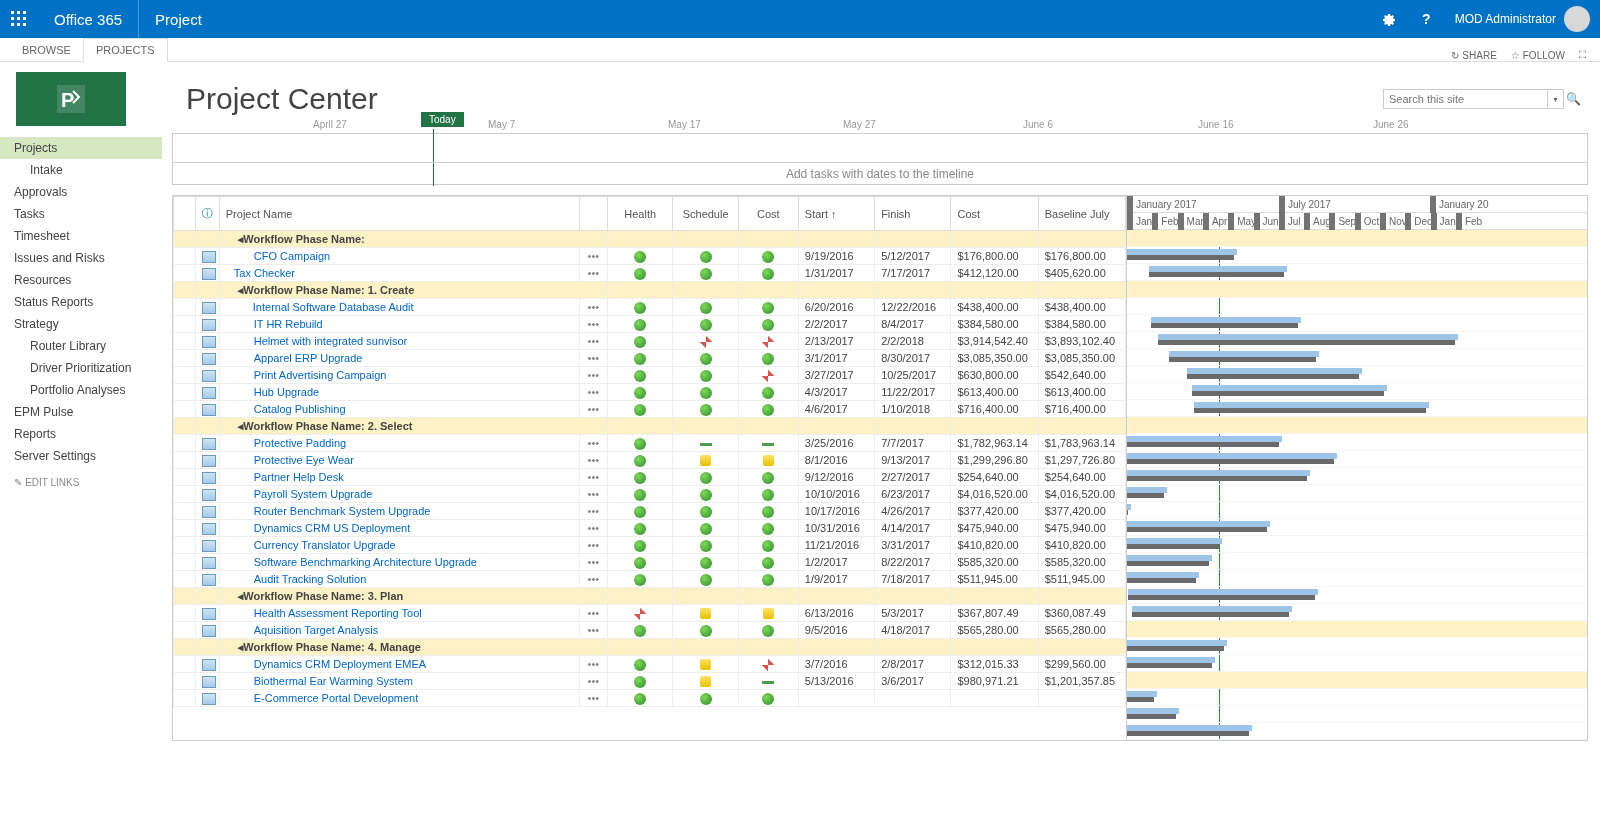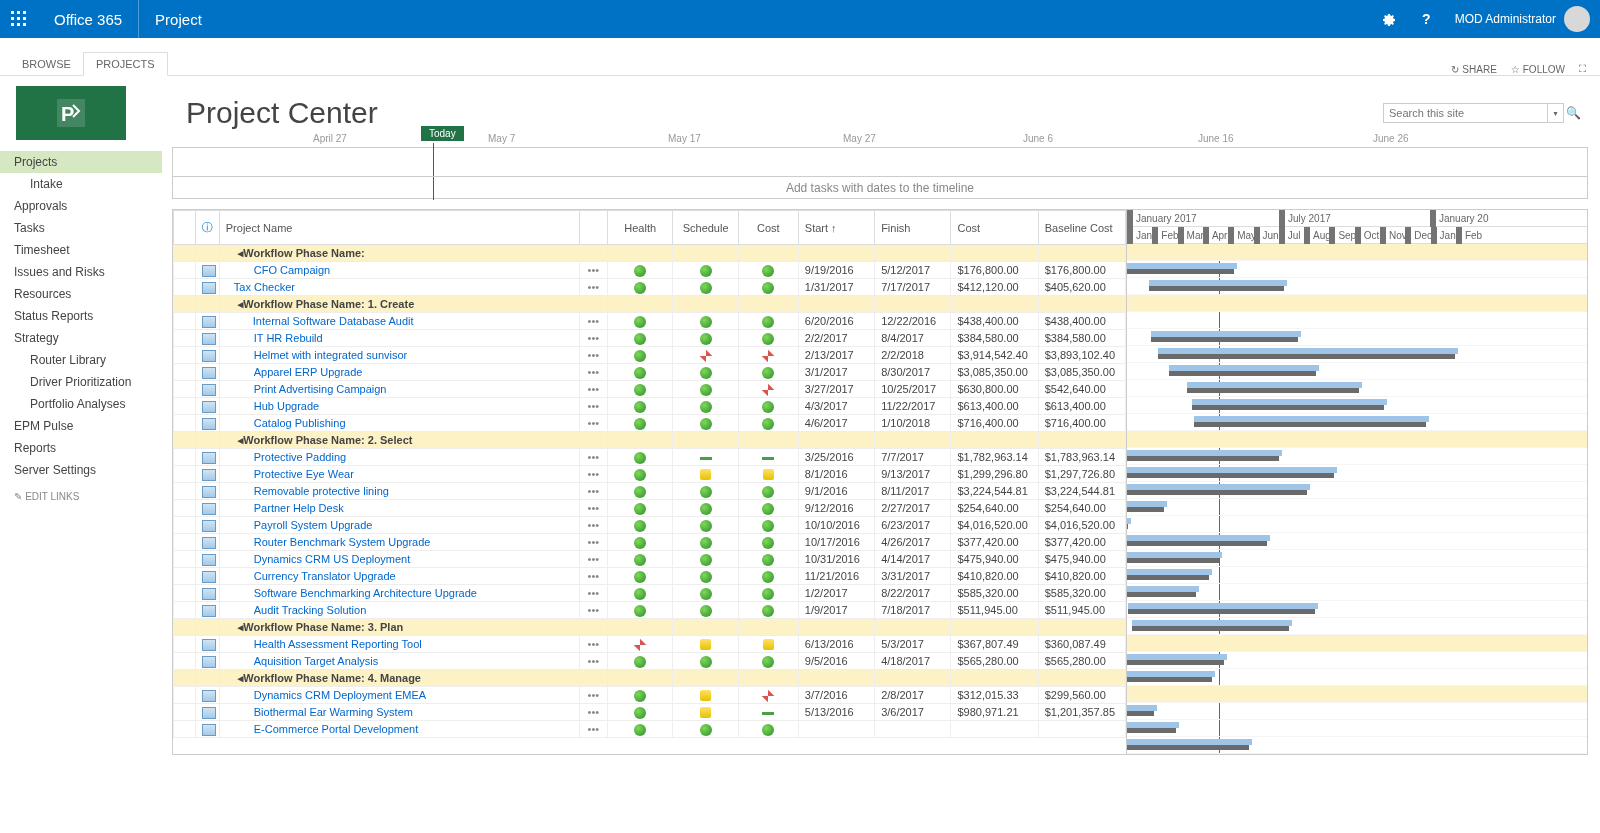--- a/index.html
+++ b/index.html
@@ -7,21 +7,21 @@
 .topbar{background:#0072c6;height:38px;display:flex;align-items:center;color:#fff}
 .waffle{width:38px;height:38px;display:flex;align-items:center;justify-content:center;cursor:pointer}
 .waffle svg{width:16px;height:16px;fill:#fff}
 .brand{font-size:15px;padding:0 16px;border-right:1px solid rgba(255,255,255,.3);height:38px;display:flex;align-items:center}
 .app{font-size:15px;padding:0 16px}
 .topspacer{flex:1}
 .topicon{width:38px;height:38px;display:flex;align-items:center;justify-content:center;cursor:pointer}
 .topicon svg{width:16px;height:16px;fill:#fff}
 .user{padding:0 10px;display:flex;align-items:center;gap:8px;font-size:12px}
 .avatar{width:26px;height:26px;border-radius:50%;background:#d8d8d8}
-.ribbon{height:38px;border-bottom:1px solid #ddd;display:flex;align-items:flex-end;padding-left:10px}
+.ribbon{height:24px;border-bottom:1px solid #ddd;display:flex;align-items:flex-end;padding-left:10px}
 .rtab{font-size:11px;color:#666;padding:5px 12px;cursor:pointer}
 .rtab.active{border:1px solid #ddd;border-bottom:1px solid #fff;margin-bottom:-1px;background:#fff}
 .ribbonright{margin-left:auto;display:flex;gap:14px;padding-right:14px;font-size:10px;color:#666;align-items:center}
 .ribbonright span{cursor:pointer;display:flex;align-items:center;gap:3px}
 .headerarea{display:flex;padding:10px 16px 7px;align-items:center}
 .logo{width:110px;height:54px;background:#217346;display:flex;align-items:center;justify-content:center;color:#fff;font-size:26px;font-weight:600}
 .logo svg{width:36px;height:36px;fill:#fff}
 .pagetitle{font-size:30px;font-weight:300;color:#444;margin-left:60px}
 .searchbox{margin-left:auto;display:flex}
 .searchbox input{width:165px;border:1px solid #ccc;padding:1px 5px;font-size:11px;height:20px}
@@ -181,21 +181,21 @@
                 <th></th>
                 <th><span style="color:#0072c6">ⓘ</span></th>
                 <th>Project Name</th>
                 <th></th>
                 <th style="text-align: center;">Health</th>
                 <th style="text-align: center;">Schedule</th>
                 <th style="text-align: center;">Cost</th>
                 <th>Start ↑</th>
                 <th>Finish</th>
                 <th>Cost</th>
-                <th>Baseline Cost</th>
+                <th>Baseline July</th>
               </tr>
             </thead>
             <tbody>
               <tr class="phase">
                 <td></td>
                 <td></td>
                 <td colspan="2" style="padding-left:18px">◂Workflow Phase Name:</td>
                 <td></td>
                 <td></td>
                 <td></td>
@@ -363,33 +363,20 @@
                 <td><span class="icn"></span></td>
                 <td style="padding-left:34px"><span class="pname">Protective Eye Wear</span></td>
                 <td class="dots">•••</td>
                 <td style="text-align:center"><span class="ind g"></span></td>
                 <td style="text-align:center"><span class="ind y"></span></td>
                 <td style="text-align:center"><span class="ind y"></span></td>
                 <td>8/1/2016</td>
                 <td>9/13/2017</td>
                 <td>$1,299,296.80</td>
                 <td>$1,297,726.80</td>
-              </tr>
-              <tr>
-                <td></td>
-                <td><span class="icn"></span></td>
-                <td style="padding-left:34px"><span class="pname">Removable protective lining</span></td>
-                <td class="dots">•••</td>
-                <td style="text-align:center"><span class="ind g"></span></td>
-                <td style="text-align:center"><span class="ind g"></span></td>
-                <td style="text-align:center"><span class="ind g"></span></td>
-                <td>9/1/2016</td>
-                <td>8/11/2017</td>
-                <td>$3,224,544.81</td>
-                <td>$3,224,544.81</td>
               </tr>
               <tr>
                 <td></td>
                 <td><span class="icn"></span></td>
                 <td style="padding-left:34px"><span class="pname">Partner Help Desk</span></td>
                 <td class="dots">•••</td>
                 <td style="text-align:center"><span class="ind g"></span></td>
                 <td style="text-align:center"><span class="ind g"></span></td>
                 <td style="text-align:center"><span class="ind g"></span></td>
                 <td>9/12/2016</td>

